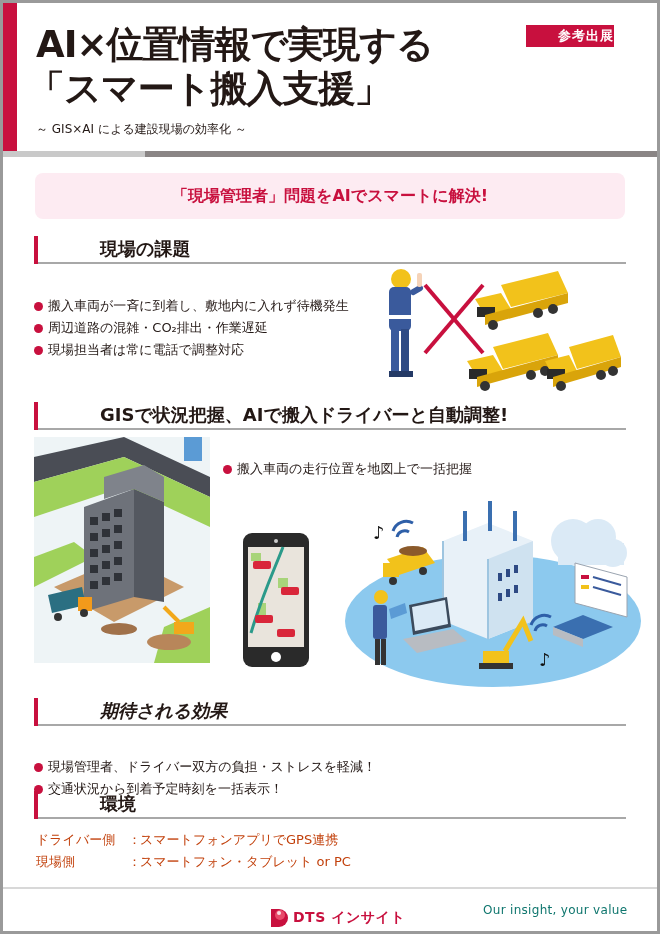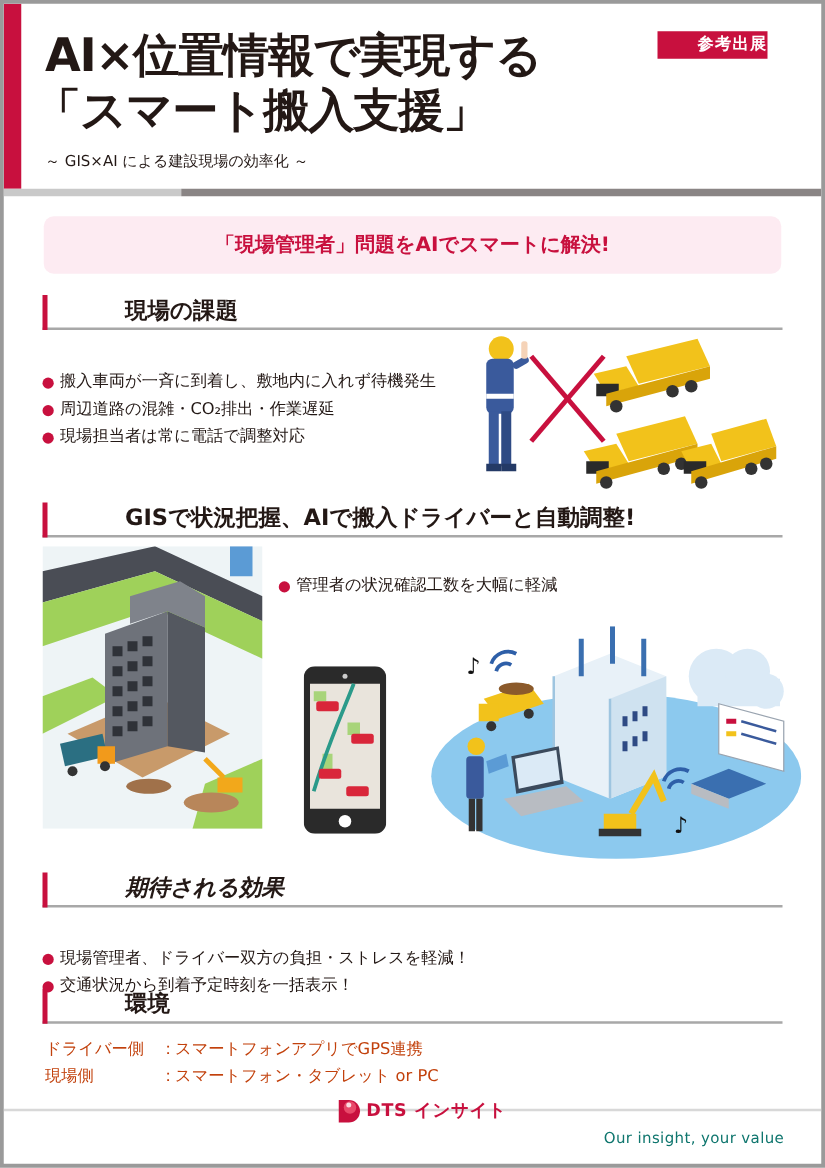--- a/index.html
+++ b/index.html
@@ -48,21 +48,21 @@
   }
 
   
   .env { position: absolute; left: 33px; top: 826px; font-size: 13px; line-height: 22px; color: #c2410c; }
   .env .row { display: flex; }
   .env .k { width: 92px; }
   .env .c { width: 12px; }
 
   
   .foot-line { position: absolute; left: 0; top: 884px; width: 654px; height: 2px; background: #d8d8d8; }
-  .logo { position: absolute; left: 266px; top: 875px; display: flex; align-items: center; }
+  .logo { position: absolute; left: 266px; top: 904px; display: flex; align-items: center; }
   .logo-text { font-weight: bold; font-size: 14px; color: #c8103e; margin-left: 4px; letter-spacing: 0.5px; }
   .tagline { position: absolute; left: 480px; top: 900px; font-size: 12px; color: #0f766e; letter-spacing: 0.3px; }
 
   .illus { position: absolute; }
 </style>
 </head>
 <body>
 
 <div class="page">
 
@@ -134,21 +134,21 @@
         <circle cx="228" cy="110" r="5" fill="#333"></circle>
         <circle cx="240" cy="106" r="5" fill="#333"></circle>
     </g>
   </svg>
 
   <div class="sec" style="top:397px;">
     <div class="bar"></div>
     <div class="txt">GISで状況把握、AIで搬入ドライバーと自動調整!</div>
   </div>
   <ul class="bul" style="left:220px; top:435px;">
-    <li>管理者の状況確認工数を大幅に軽減</li>
+    <li>搬入車両の走行位置を地図上で一括把握</li>
   </ul>
 
   <svg class="illus" style="left:31px; top:434px;" width="176" height="226" viewBox="0 0 176 226">
     <rect x="0" y="0" width="176" height="226" fill="#eef4f6"></rect>
     <polygon points="0,20 90,0 176,40 176,60 90,20 0,45" fill="#4a4d55"></polygon>
     <polygon points="0,45 90,20 176,60 176,90 90,50 0,80" fill="#9fd15a"></polygon>
     <polygon points="0,120 40,105 60,120 0,150" fill="#9fd15a"></polygon>
     <polygon points="130,190 176,170 176,226 120,226" fill="#9fd15a"></polygon>
     <polygon points="20,150 90,120 150,150 80,185" fill="#c89a6a"></polygon>
     <g>
@@ -274,21 +274,21 @@
     <g>
       <polygon points="210,126 240,114 270,126 240,138" fill="#3a6fb0"></polygon>
       <polygon points="210,126 240,138 240,146 210,134" fill="#b8bcc2"></polygon>
     </g>
   </svg>
 
   <div class="sec" style="top:693px;font-style:italic;">
     <div class="bar"></div>
     <div class="txt">期待される効果</div>
   </div>
-  <ul class="bul" style="left:31px; top:733px;">
+  <ul class="bul" style="left:31px; top:733px;font-family:Liberation Serif, serif;">
     <li>現場管理者、ドライバー双方の負担・ストレスを軽減！</li>
     <li>交通状況から到着予定時刻を一括表示！</li>
   </ul>
 
   <div class="sec" style="top:786px;">
     <div class="bar"></div>
     <div class="txt">環境</div>
   </div>
   <div class="env">
     <div class="row">

